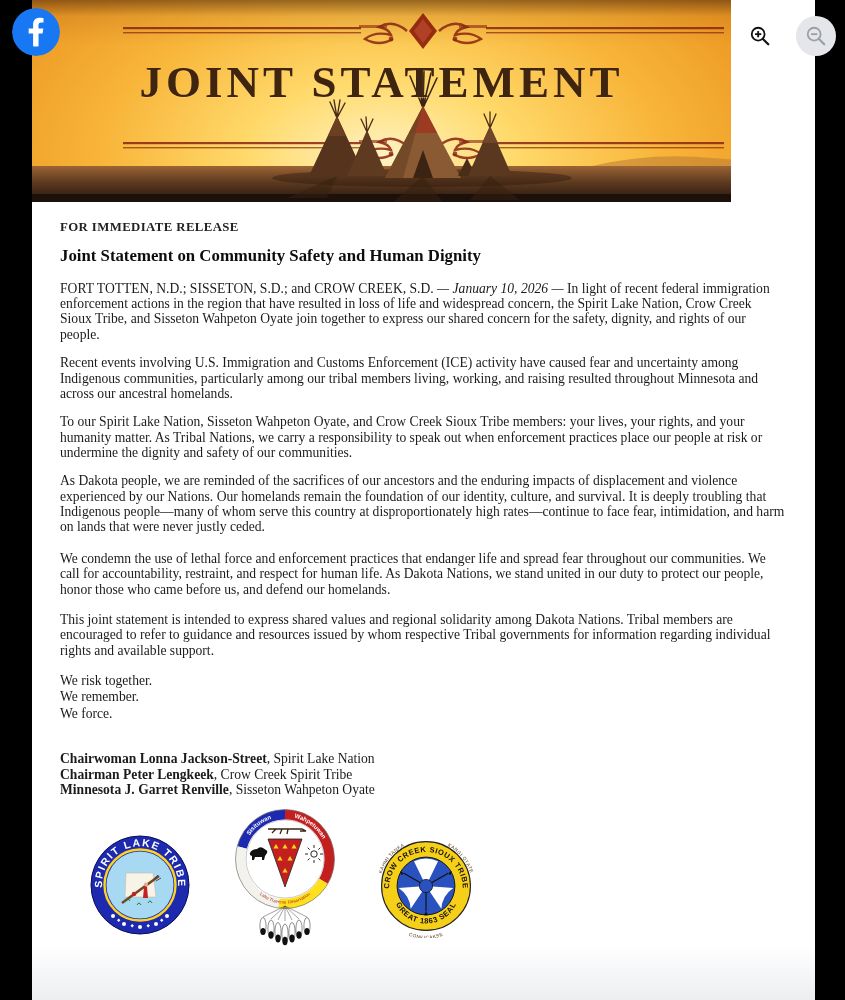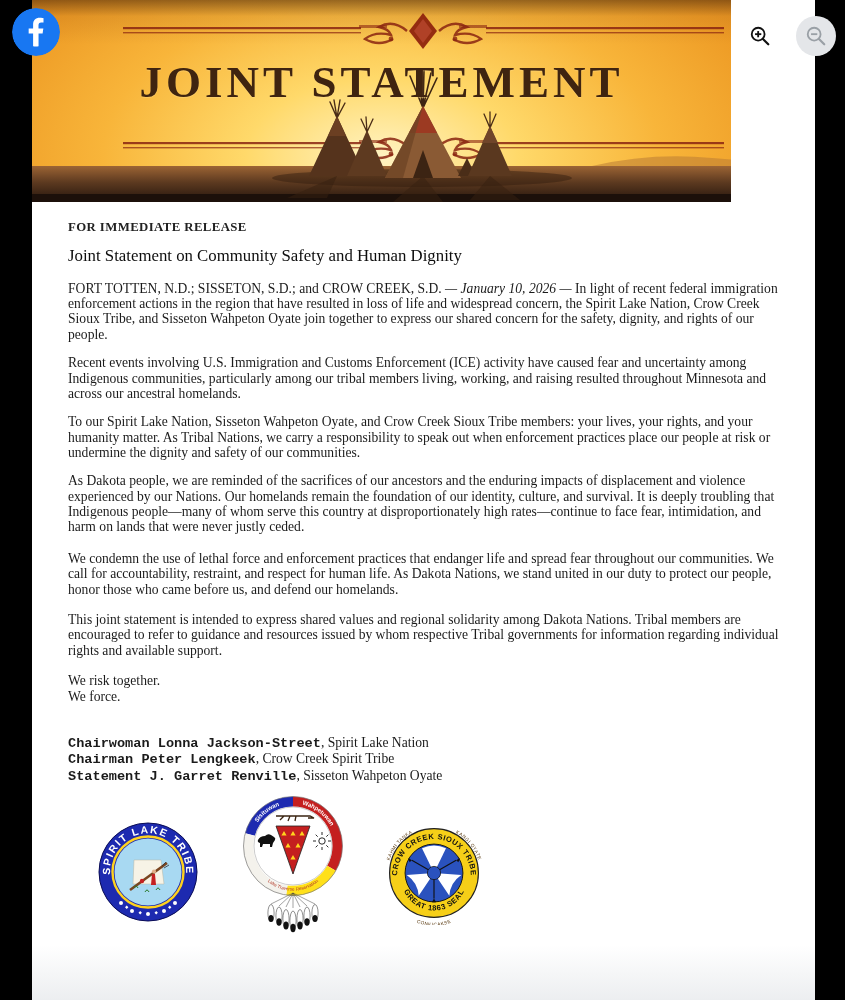--- a/index.html
+++ b/index.html
@@ -21,31 +21,31 @@
   .banner::before { content:""; position:absolute; inset:0;
      background:linear-gradient(180deg, rgba(70,35,8,.55) 0%, rgba(160,90,20,.18) 8%,
                 rgba(0,0,0,0) 22%);
   }
   .banner-svg { position:absolute; inset:0; }
   .hdr-title { position:absolute; left:0; right:0; top:56px; text-align:center;
      font-family:"Liberation Serif", serif; font-weight:700; font-size:45px;
      letter-spacing:4px; color:#3f2410; text-shadow:0 1px 1px rgba(255,220,140,.4); }
 
   
-  .doc { position:relative; padding:18px 30px 0 36px; color:#1b1b1b;
+  .doc { position:relative; padding:18px 30px 0 28px; color:#1b1b1b;
          font-size:13.6px; line-height:1.13; }
   .release { font-weight:700; font-size:12.8px; letter-spacing:.4px; color:#222; }
-  .doc-title { margin-top:12px; font-weight:400; font-size:16.8px; line-height:1.15; color:#0d0d0d; }
+  .doc-title { margin-top:12px; font-weight:700; font-size:16.8px; line-height:1.15; color:#0d0d0d; }
   .para { margin-top:13px; }
   .para.mt1 { margin-top:15px; }
   .para.mt2 { margin-top:16px; }
   .ital { font-style:italic;text-align:center; }
   .closing { margin-top:15px; line-height:1.2; }
   .sigs { margin-top:29px; line-height:1.16; font-size:13.6px; }
-  .sig-name { font-weight:700;font-family:Liberation Mono, monospace; }
+  .sig-name { font-weight:700; }
   .bottom { position:relative; height:160px; margin-top:0; }
   .seal { position:absolute; }
   .seal-spirit { left:30px; top:37px; width:100px; height:100px; }
   .seal-sisseton { left:170px; top:-1px; width:110px; height:152px; }
   .seal-crow { left:314px; top:36px; width:104px; height:104px; }
   .contact { position:absolute; left:473px; top:41px; font-size:13.8px; line-height:1.5;
              color:#1b1b1b; }
 
   
   .photo-fade { position:absolute; left:0; right:0; bottom:0; height:55px;
@@ -143,27 +143,28 @@
       <p class="para mt1"><span>FORT TOTTEN, N.D.; SISSETON, S.D.; and CROW CREEK, S.D. </span><span class="ital">— January 10, 2026 —</span><span> In light of recent federal immigration enforcement actions in the region that have resulted in loss of life and widespread concern, the Spirit Lake Nation, Crow Creek Sioux Tribe, and Sisseton Wahpeton Oyate join together to express our shared concern for the safety, dignity, and rights of our people.</span></p>
 
       <p class="para">Recent events involving U.S. Immigration and Customs Enforcement (ICE) activity have caused fear and uncertainty among Indigenous communities, particularly among our tribal members living, working, and raising resulted throughout Minnesota and across our ancestral homelands.</p>
       <p class="para">To our Spirit Lake Nation, Sisseton Wahpeton Oyate, and Crow Creek Sioux Tribe members: your lives, your rights, and your humanity matter. As Tribal Nations, we carry a responsibility to speak out when enforcement practices place our people at risk or undermine the dignity and safety of our communities.</p>
       <p class="para">As Dakota people, we are reminded of the sacrifices of our ancestors and the enduring impacts of displacement and violence experienced by our Nations. Our homelands remain the foundation of our identity, culture, and survival. It is deeply troubling that Indigenous people—many of whom serve this country at disproportionately high rates—continue to face fear, intimidation, and harm on lands that were never justly ceded.</p>
       <p class="para mt2">We condemn the use of lethal force and enforcement practices that endanger life and spread fear throughout our communities. We call for accountability, restraint, and respect for human life. As Dakota Nations, we stand united in our duty to protect our people, honor those who came before us, and defend our homelands.</p>
       <p class="para mt1">This joint statement is intended to express shared values and regional solidarity among Dakota Nations. Tribal members are encouraged to refer to guidance and resources issued by whom respective Tribal governments for information regarding individual rights and available support.</p>
 
       <div class="closing">
         <div>We risk together.</div>
+        <div>We remember.</div>
         <div>We force.</div>
       </div>
 
       <div class="sigs">
         <div><span class="sig-name">Chairwoman Lonna Jackson-Street</span><span>, Spirit Lake Nation</span></div>
         <div><span class="sig-name">Chairman Peter Lengkeek</span><span>, Crow Creek Spirit Tribe</span></div>
-        <div><span class="sig-name">Statement J. Garret Renville</span><span>, Sisseton Wahpeton Oyate</span></div>
+        <div><span class="sig-name">Minnesota J. Garret Renville</span><span>, Sisseton Wahpeton Oyate</span></div>
       </div>
 
       <div class="bottom">
 
         <svg class="seal seal-spirit" viewBox="0 0 100 100">
           <circle cx="50" cy="50" r="49" fill="#1d2ab0" stroke="#0a0c55" stroke-width="1"></circle>
           <circle cx="50" cy="50" r="35.5" fill="none" stroke="#ffd21e" stroke-width="2.4"></circle>
           <circle cx="50" cy="50" r="33.5" fill="#a8d9f2"></circle>
           <path d="M36 38 h27 l3 24 h-31 z" fill="#f7f3e6" stroke="#b9b4a0" stroke-width=".5"></path>
           <line x1="32" y1="68" x2="69" y2="41" stroke="#7a4520" stroke-width="2.6"></line>

